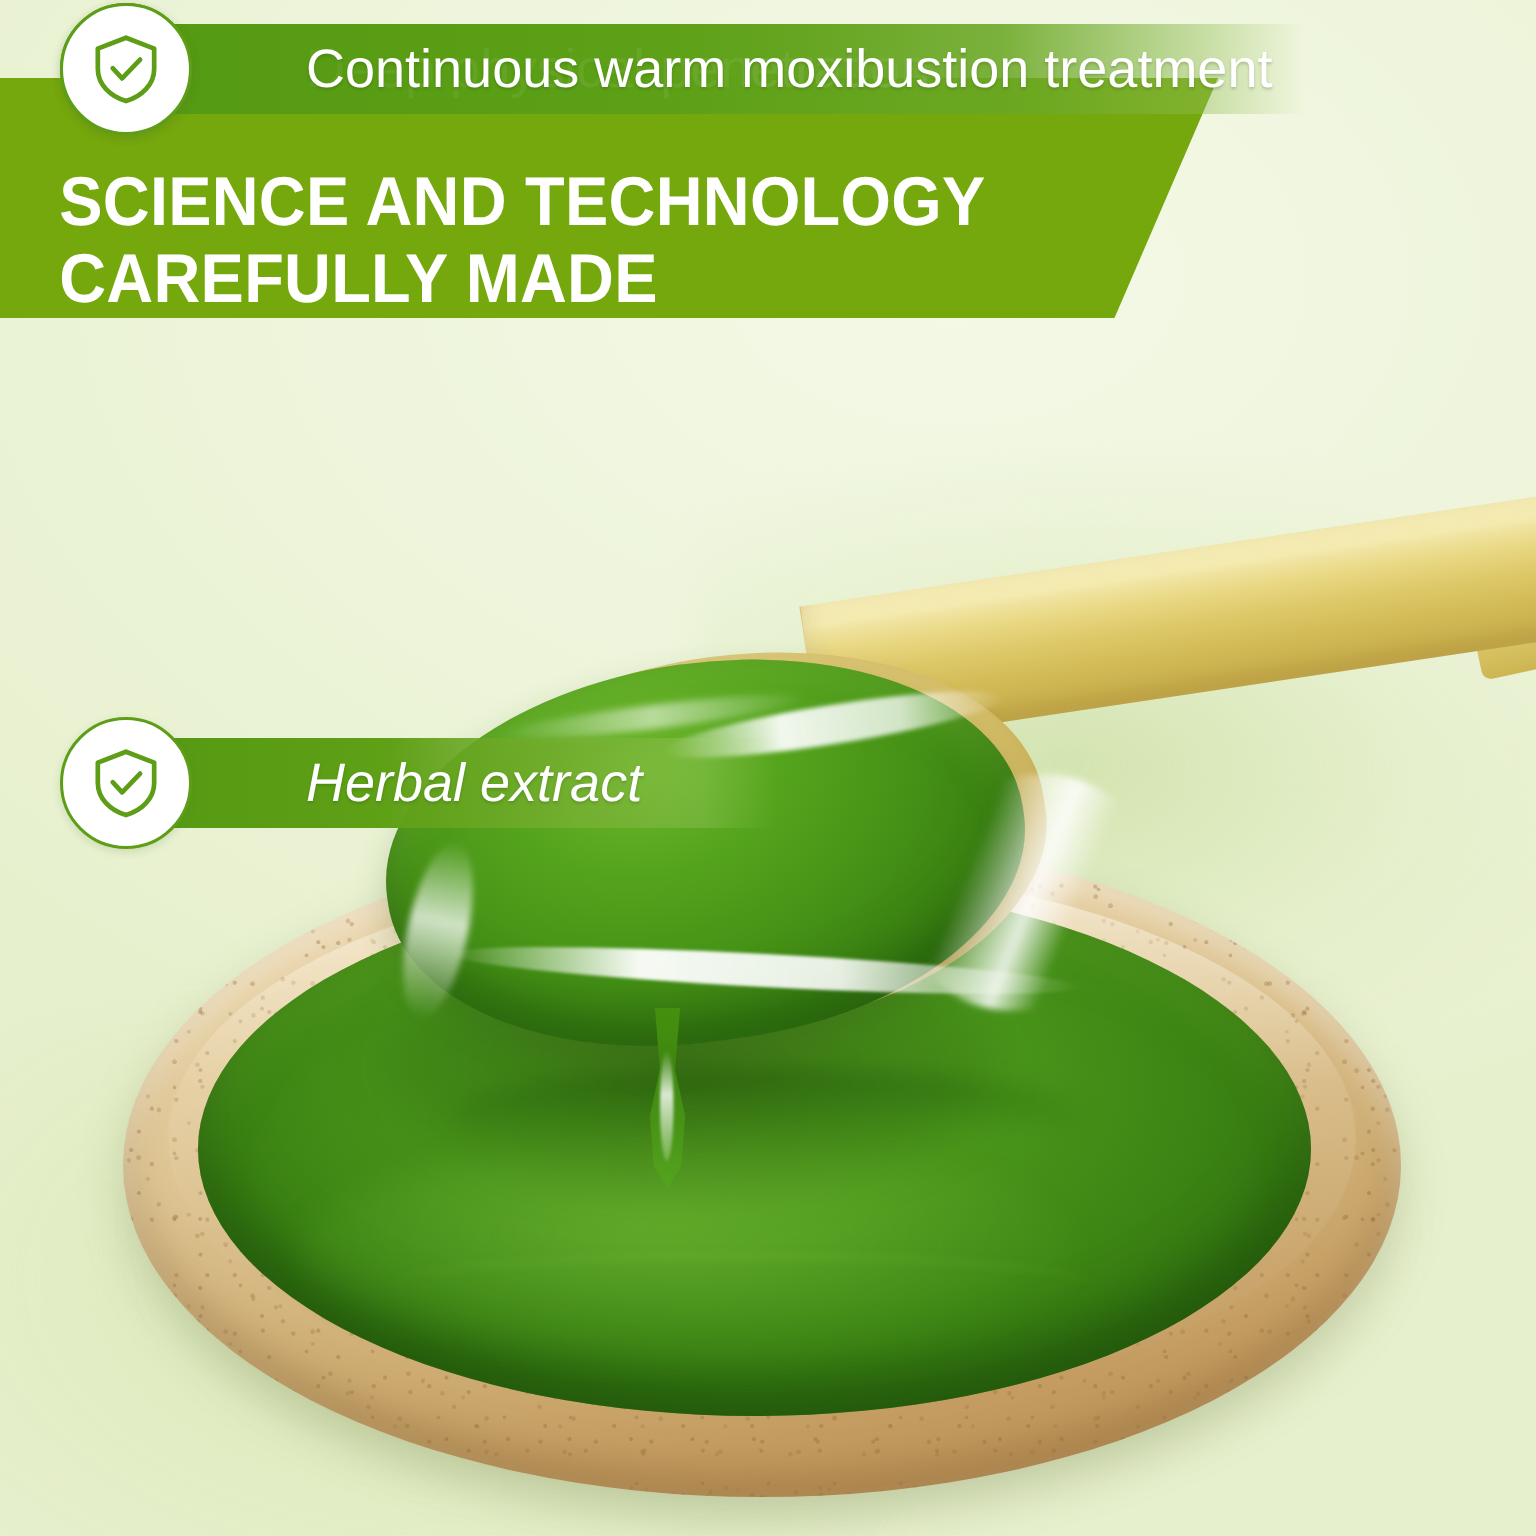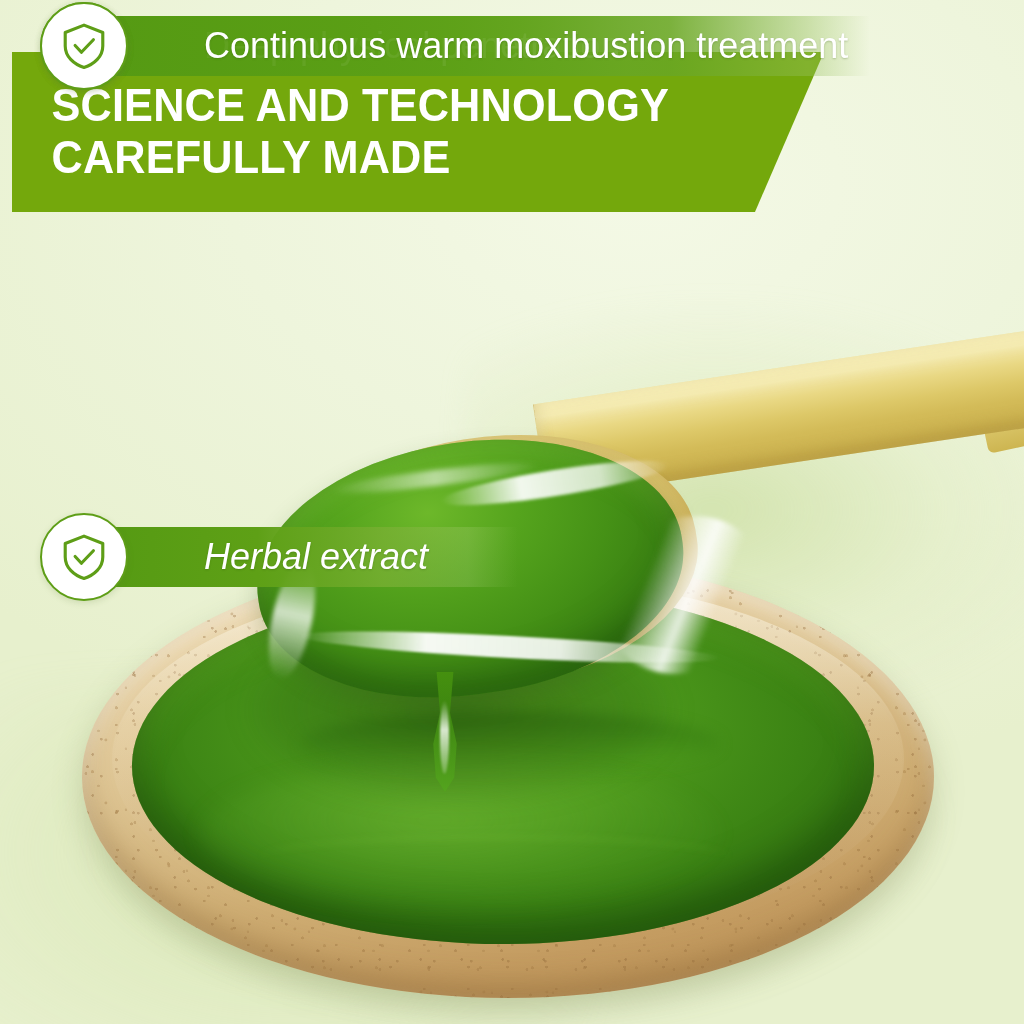--- a/index.html
+++ b/index.html
@@ -249,25 +249,25 @@
     left:440px; top:700px;
     width:9px; height:74px;
     border-radius:50%;
     background:linear-gradient(180deg, rgba(255,255,255,0), rgba(255,255,255,.8) 40%, rgba(255,255,255,.2));
     filter:blur(1px);
   }
 
   
   #banner {
     position:absolute;
-    left:12px; top:52px;
+    left:0; top:52px;
     width:812px; height:160px;
     background:#74a80c;
     clip-path:polygon(0 0, 100% 0, 91.5% 100%, 0 100%);
-    display:flex; align-items:center;
+    display:flex; align-items:flex-end;
   }
   #banner h1 {
     color:#ffffff;
     font-size:46px;
     font-weight:bold;
     line-height:1.12;
     letter-spacing:.2px;
     padding-left:42px;
     max-width:760px;
     text-transform:uppercase;
@@ -278,21 +278,21 @@
   
   .feature {
     position:absolute;
     left:40px;
     height:92px;
     display:flex;
     align-items:center;
   }
   .feature:nth-of-type(1) { top:258px; }
   .feature:nth-of-type(2) { top:373px; }
-  .feature:nth-of-type(3) { top:511px;font-style:italic; }
+  .feature:nth-of-type(3) { top:476px;font-style:italic; }
 
   .f-bar {
     position:absolute;
     left:58px; top:16px;
     height:60px;
     border-radius:2px;
     display:flex; align-items:center;
   }
   .feature[data-idx="0"] .f-bar {
     width:420px;

